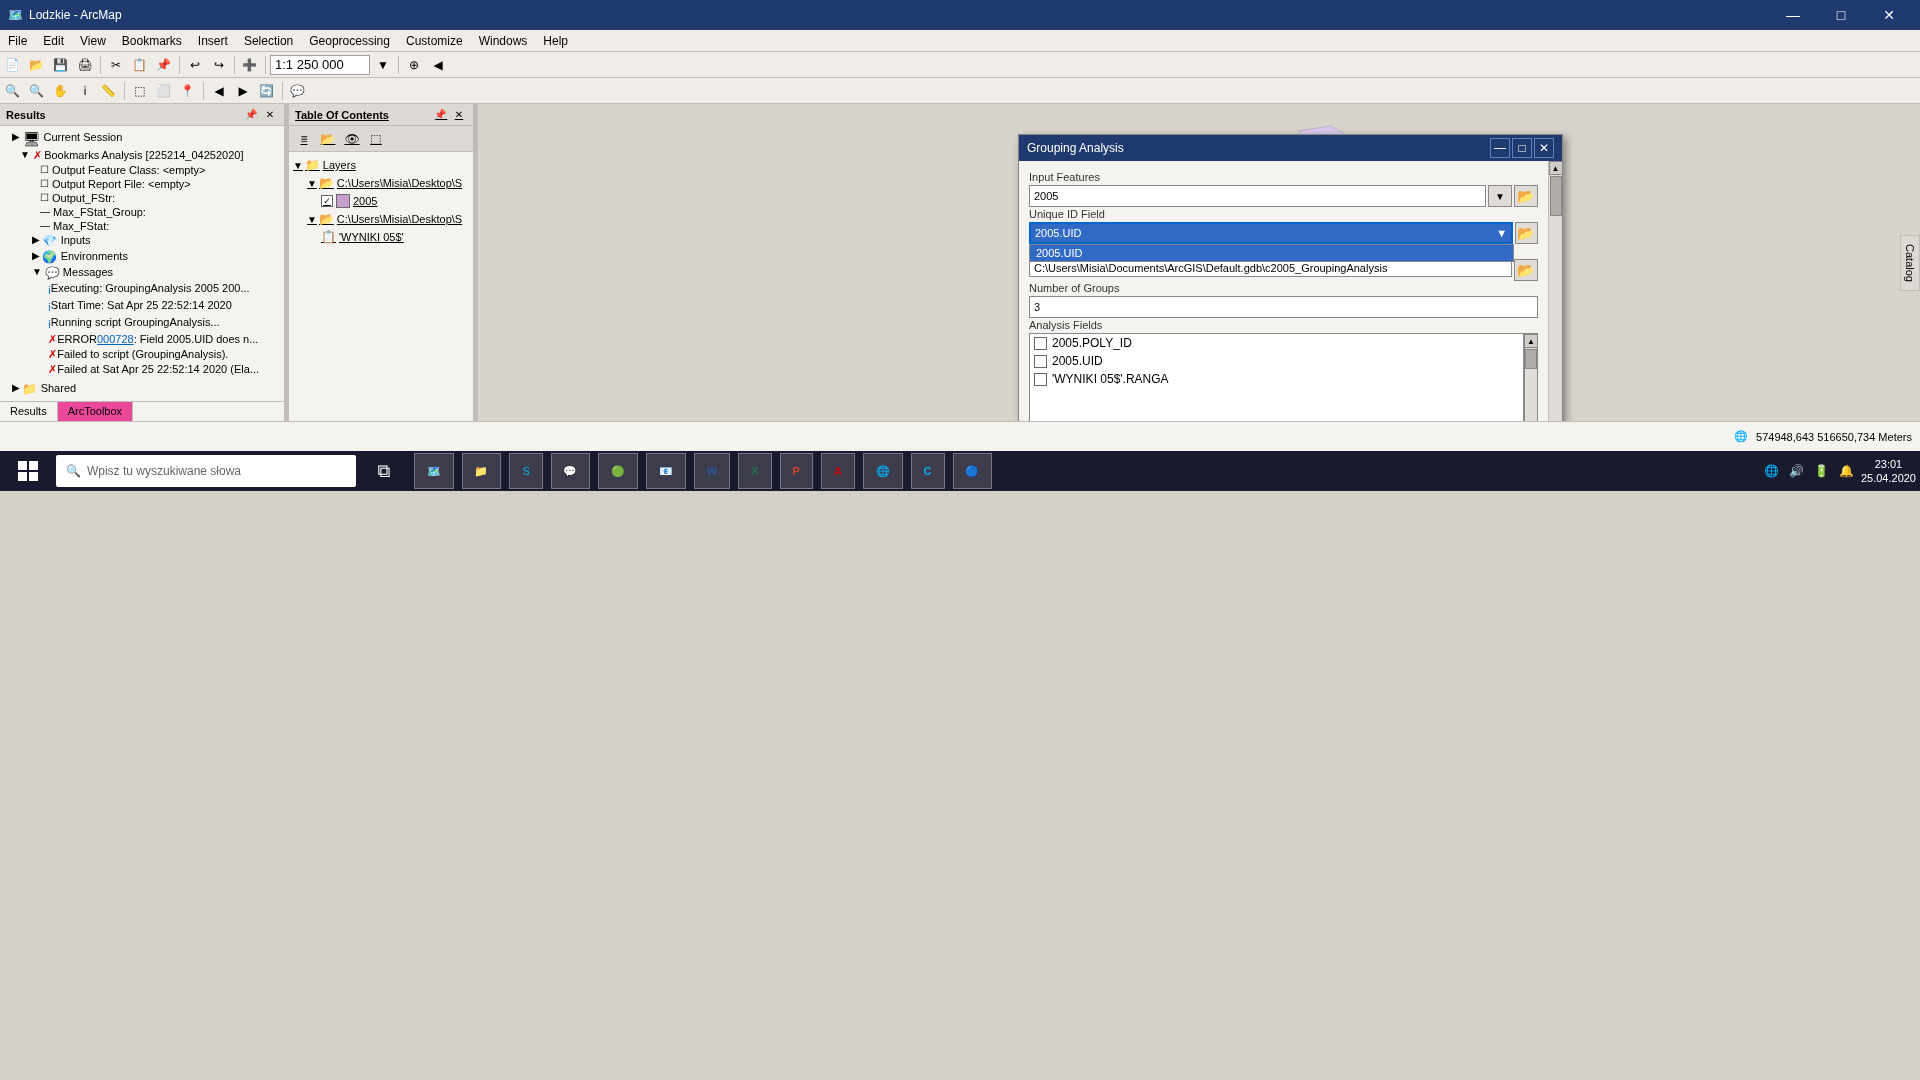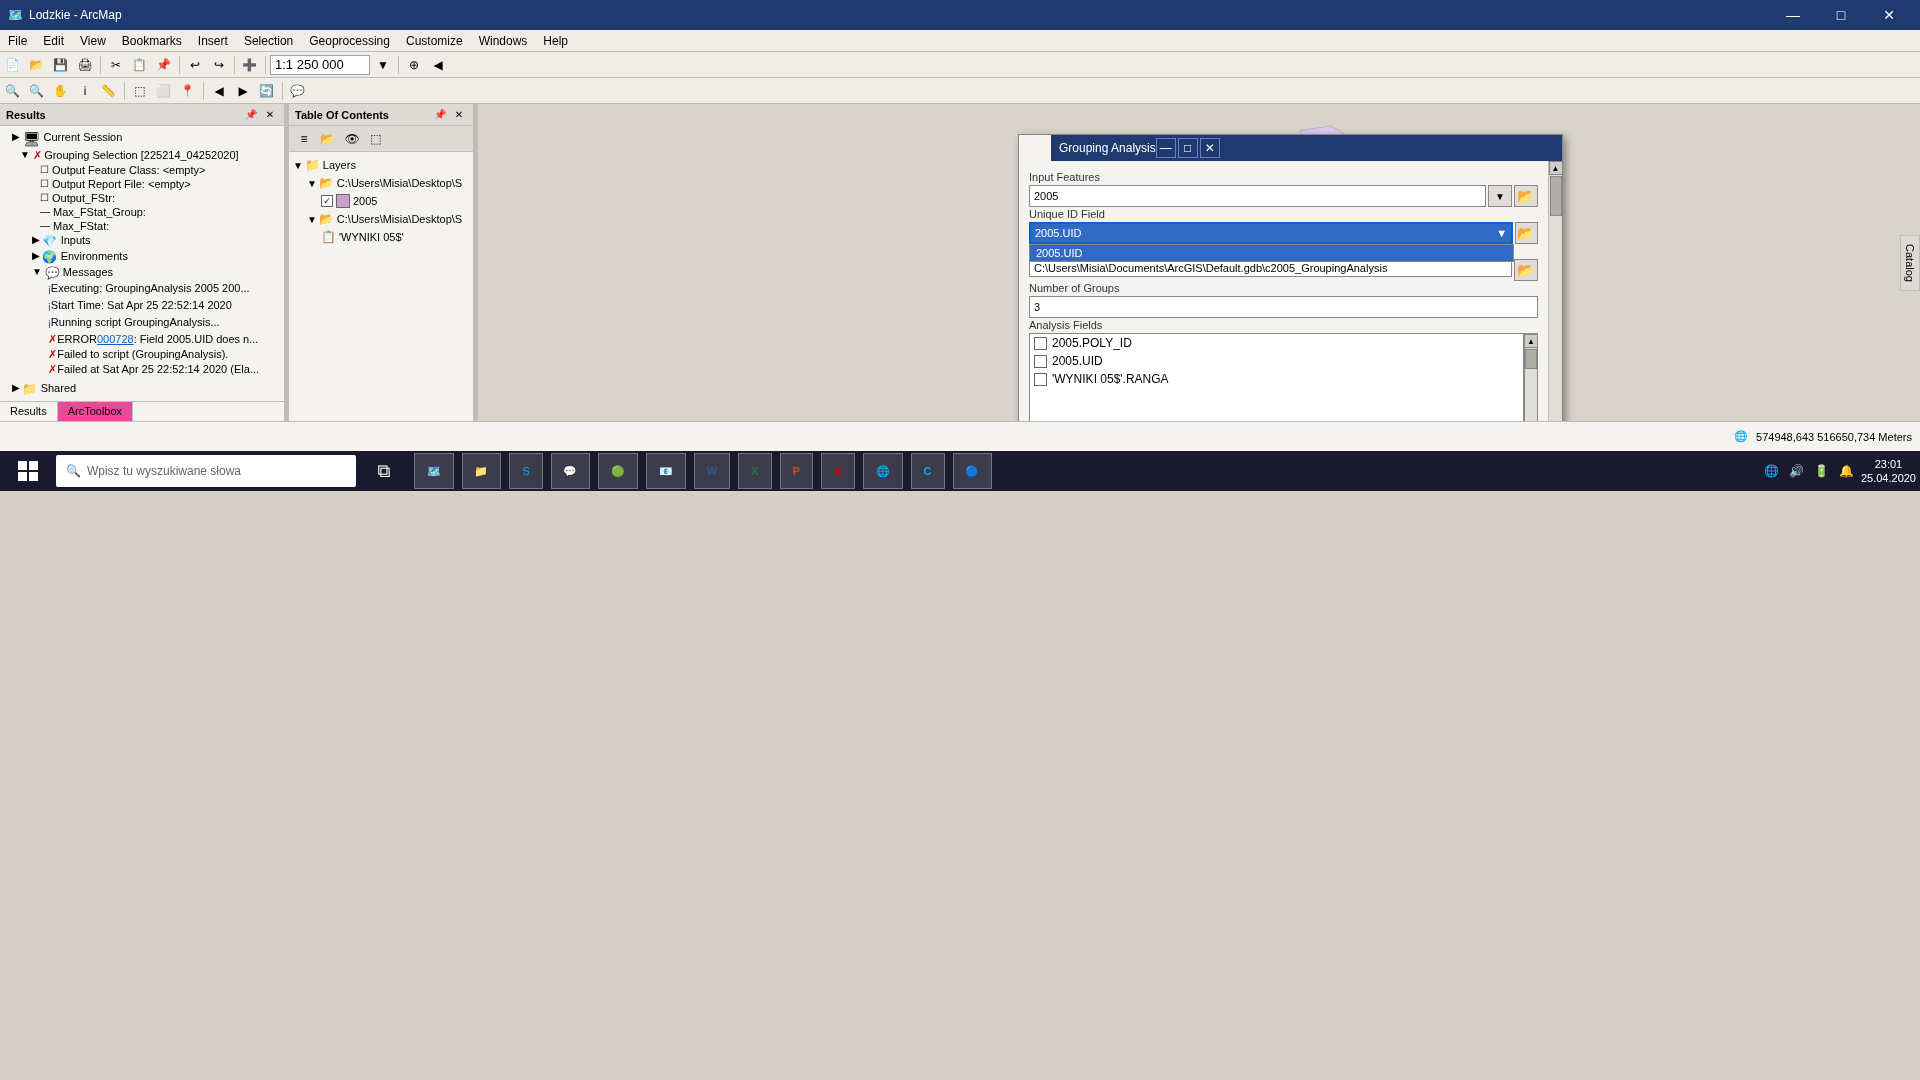--- a/index.html
+++ b/index.html
@@ -29,32 +29,32 @@
 
     
     .results-tree { flex: 1; overflow-y: auto; padding: 4px; font-size: 11px; }
     .tree-item { display: flex; align-items: flex-start; padding: 1px 0; cursor: pointer; }
     .tree-icon { margin-right: 3px; font-size: 10px; }
     .error-icon { color: #cc0000; }
     .info-icon { color: #0070c0; }
     .link-text { color: #0563c1; text-decoration: underline; cursor: pointer; }
 
     
-    .toc-panel { width: 185px; background: #f5f3f0; border-right: 1px solid #c0bdb8; display: flex; flex-direction: column; }
+    .toc-panel { width: 185px; background: #f5f3f0; border-right: 1px solid #c0bdb8; display: flex; flex-direction: column; text-decoration: underline; }
     .toc-toolbar { background: #ddd9d4; height: 26px; display: flex; align-items: center; padding: 0 4px; gap: 2px; border-bottom: 1px solid #c0bdb8; }
     .toc-tree { flex: 1; overflow-y: auto; padding: 4px; font-size: 11px; }
     .toc-item { display: flex; align-items: center; padding: 2px 0; cursor: pointer; }
     .checkbox { width: 12px; height: 12px; border: 1px solid #666; background: white; display: inline-flex; align-items: center; justify-content: center; margin-right: 3px; font-size: 9px; }
     .checked { background: white; }
     .color-box { width: 14px; height: 14px; margin-right: 3px; border: 1px solid #666; }
 
     
     .map-area { flex: 1; background: white; position: relative; overflow: hidden; }
     .dialog { position: absolute; top: 30px; left: 540px; width: 545px; background: #f5f3f0; border: 1px solid #888; box-shadow: 3px 3px 8px rgba(0,0,0,0.4); pointer-events: all; }
-    .dialog-title { background: #1e3a6e; color: white; height: 26px; display: flex; align-items: center; justify-content: flex-start; padding: 0 8px; font-size: 12px; margin-left: 32px; }
+    .dialog-title { background: #1e3a6e; color: white; height: 26px; display: flex; align-items: center; justify-content: space-between; padding: 0 8px; font-size: 12px; }
     .dialog-title-controls { display: flex; gap: 2px; }
     .dialog-title-btn { width: 20px; height: 20px; background: transparent; border: 1px solid #6080c0; color: white; cursor: pointer; font-size: 12px; display: flex; align-items: center; justify-content: center; }
     .dialog-content { padding: 10px; overflow-y: auto; }
 
     
     .form-row { margin-bottom: 1px; }
     .form-label { font-size: 11px; color: #333; margin-bottom: 2px; display: block; }
     .form-input { width: 100%; height: 22px; border: 1px solid #888; background: white; padding: 0 4px; font-size: 11px; display: flex; align-items: center; }
     .form-select-row { display: flex; gap: 2px; }
     .form-select { flex: 1; height: 22px; border: 1px solid #888; background: white; padding: 0 4px; font-size: 11px; appearance: none; cursor: pointer; }
@@ -191,21 +191,21 @@
         <span style="display:inline-block;width:8px"></span>
         <span class="tree-icon">▶</span>
         <span style="font-size:14px;margin-right:3px">🖥</span>
         <span>Current Session</span>
       </div>
 
       <div class="tree-item">
         <span style="display:inline-block;width:16px"></span>
         <span class="tree-icon">▼</span>
         <span class="error-icon">✗</span>
-        <span style="margin-left:2px">Grouping Selection [225214_04252020]</span>
+        <span style="margin-left:2px">Bookmarks Analysis [225214_04252020]</span>
       </div>
 
       <div class="tree-item" style="padding-left:36px">
         <span class="tree-icon">☐</span>
         <span>Output Feature Class: &lt;empty&gt;</span>
       </div>
       <div class="tree-item" style="padding-left:36px">
         <span class="tree-icon">☐</span>
         <span>Output Report File: &lt;empty&gt;</span>
       </div>

